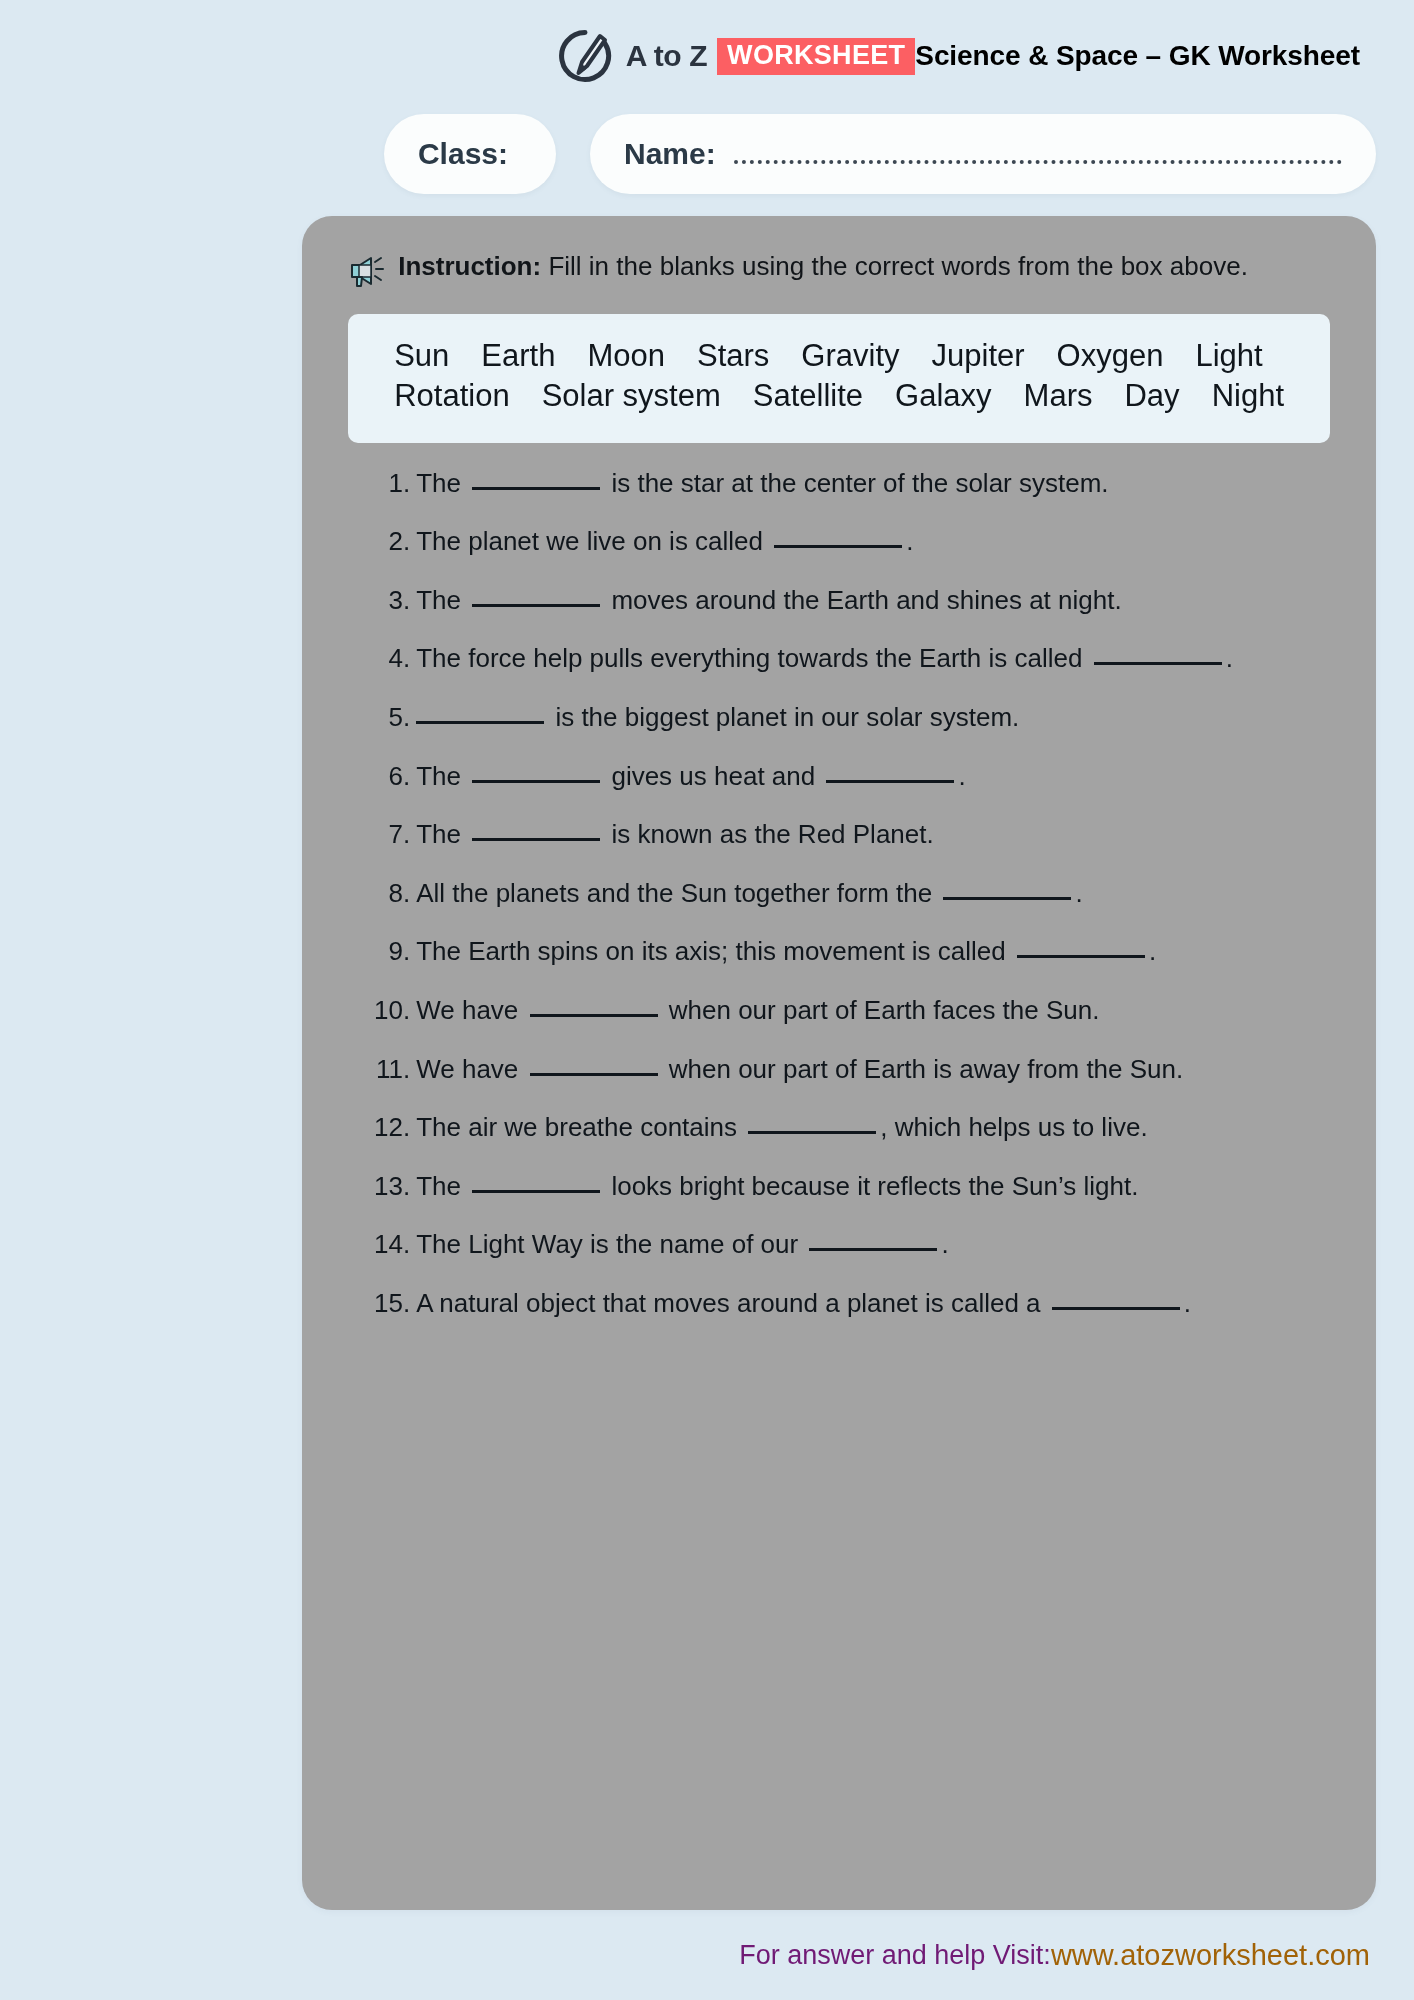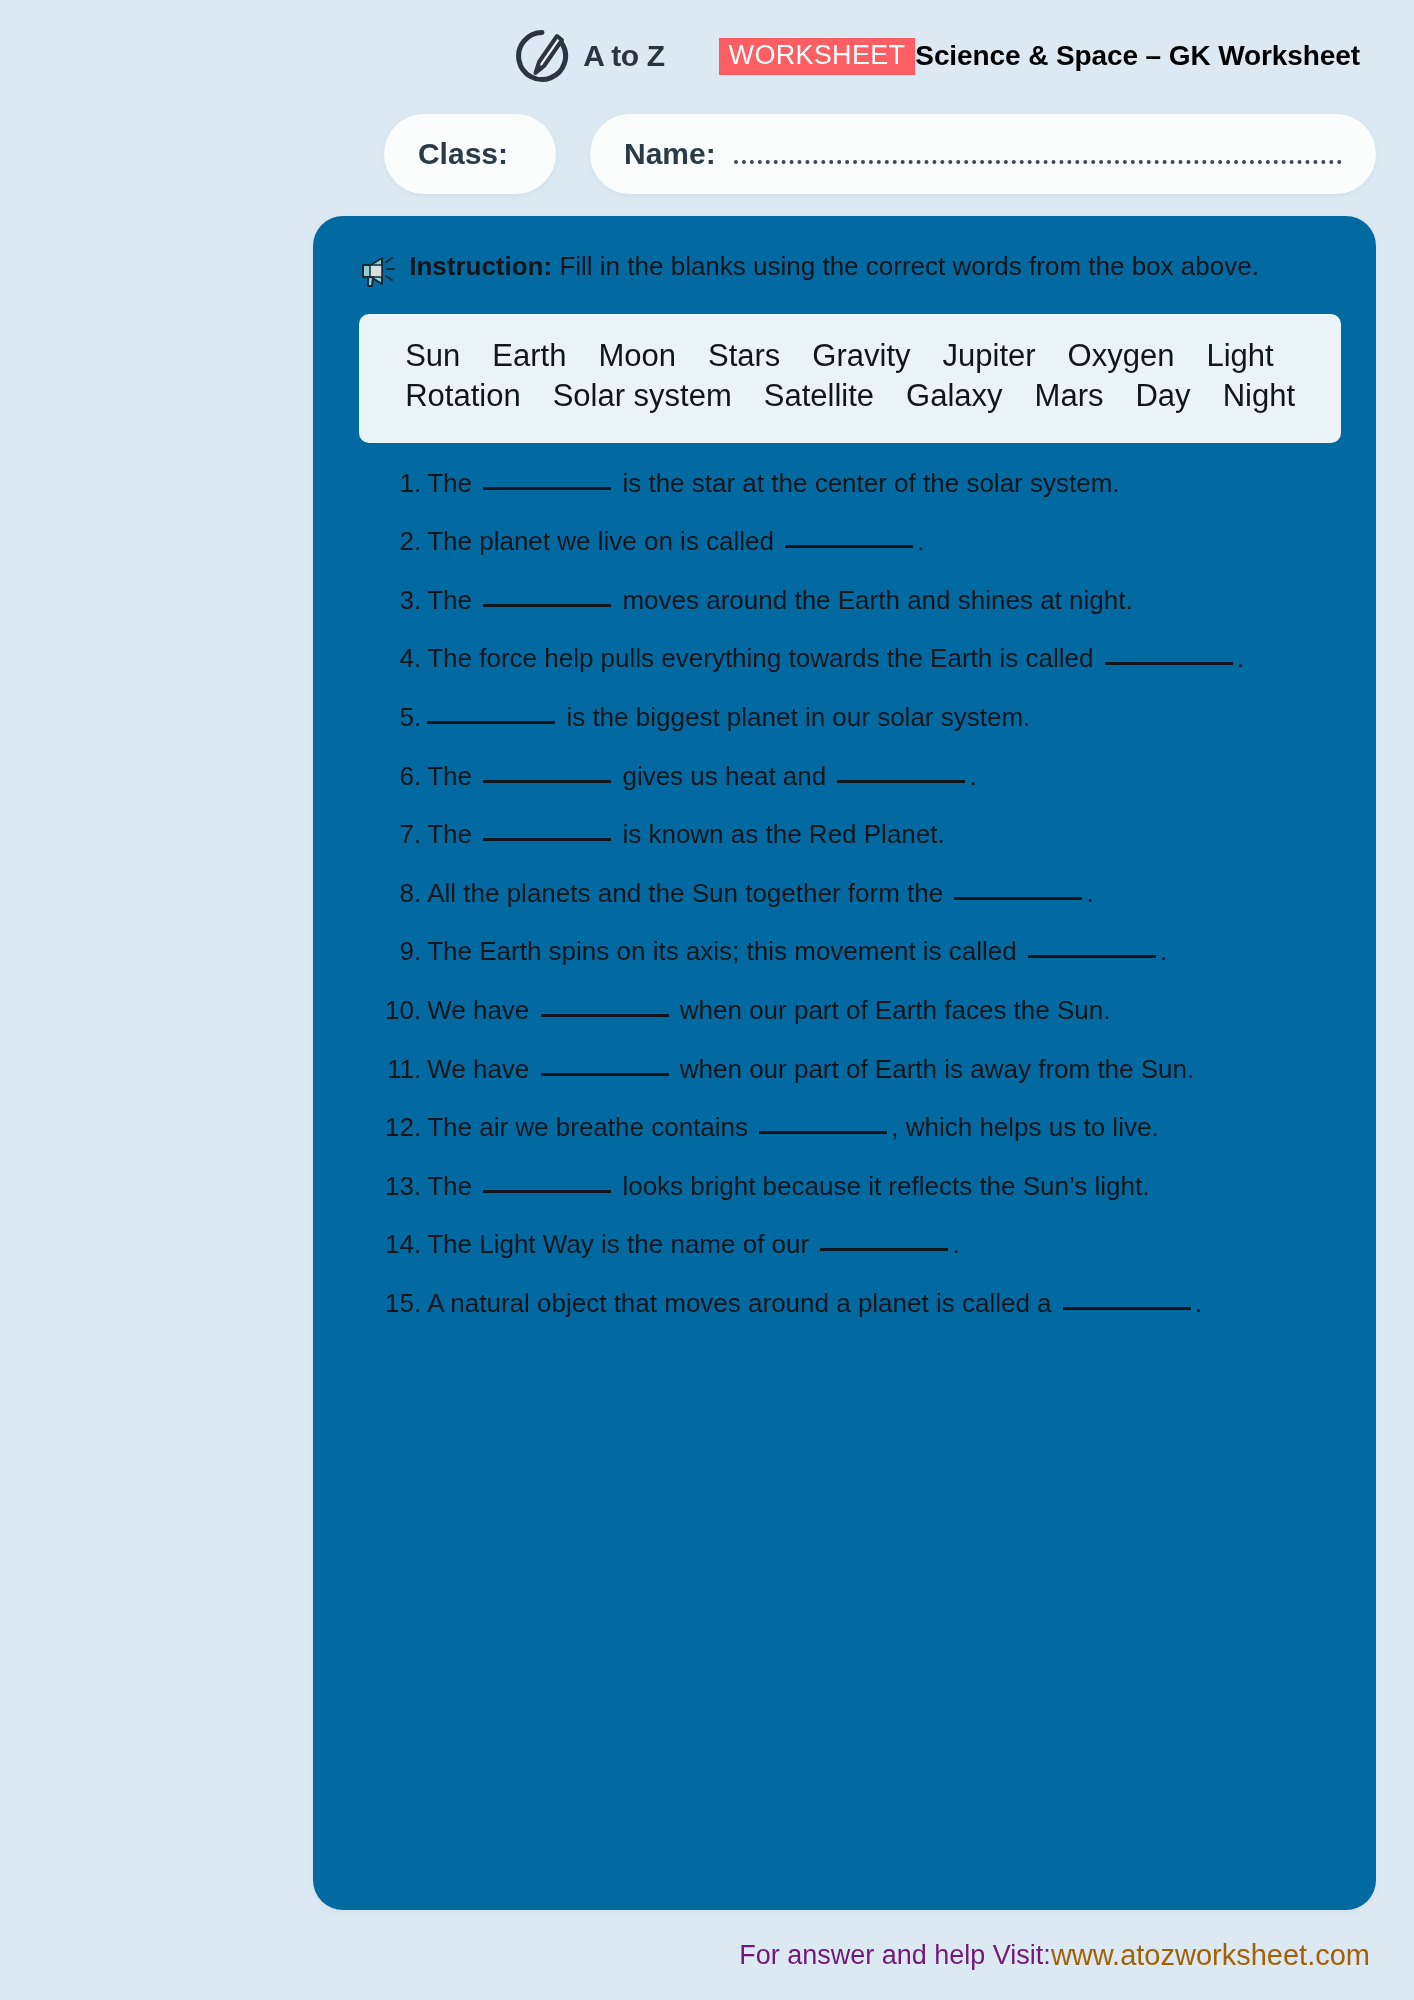--- a/index.html
+++ b/index.html
@@ -53,25 +53,24 @@
     font-size: 30px;
     font-weight: bold;
     letter-spacing: -0.4px;
     color: #2b3440;
     white-space: nowrap;
   }
   .brand-tag {
     background: #fc5f63;
     color: #ffffff;
     font-size: 27px;
-    font-weight: normal;
+    font-weight: bold;
     letter-spacing: 0.3px;
     padding: 2px 10px 4px 10px;
     white-space: nowrap;
-    margin-left: 44px;
   }
   .header-title {
     font-size: 28px;
     font-weight: bold;
     color: #000000;
     white-space: nowrap;
     letter-spacing: -0.1px;
     padding-right: 6px;
   }
 
@@ -103,25 +102,25 @@
     flex: 1 1 auto;
     margin-left: 18px;
     margin-top: 16px;
     border-bottom: 4px dotted #3c4752;
     height: 0;
   }
   .field.klass .dotline { margin-left: 14px; }
 
   
   .card {
-    background: #0369a1;
+    background: #a3a3a3;
     border-radius: 30px;
     margin-top: 22px;
     flex: 1 1 auto;
-    padding: 36px 23px 20px 34px;
+    padding: 36px 34px 20px 34px;
     box-sizing: border-box;
     box-shadow: 0 2px 6px rgba(80,110,130,0.06);
     overflow: hidden;
   }
 
   .instruction {
     display: flex;
     align-items: flex-start;
     gap: 14px;
     padding-left: 12px;

